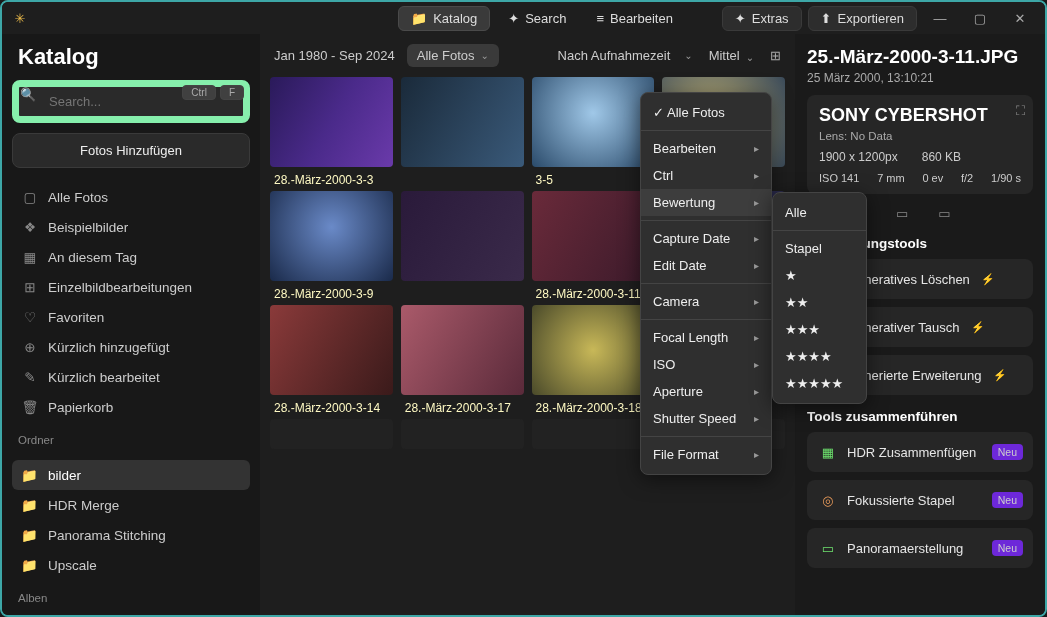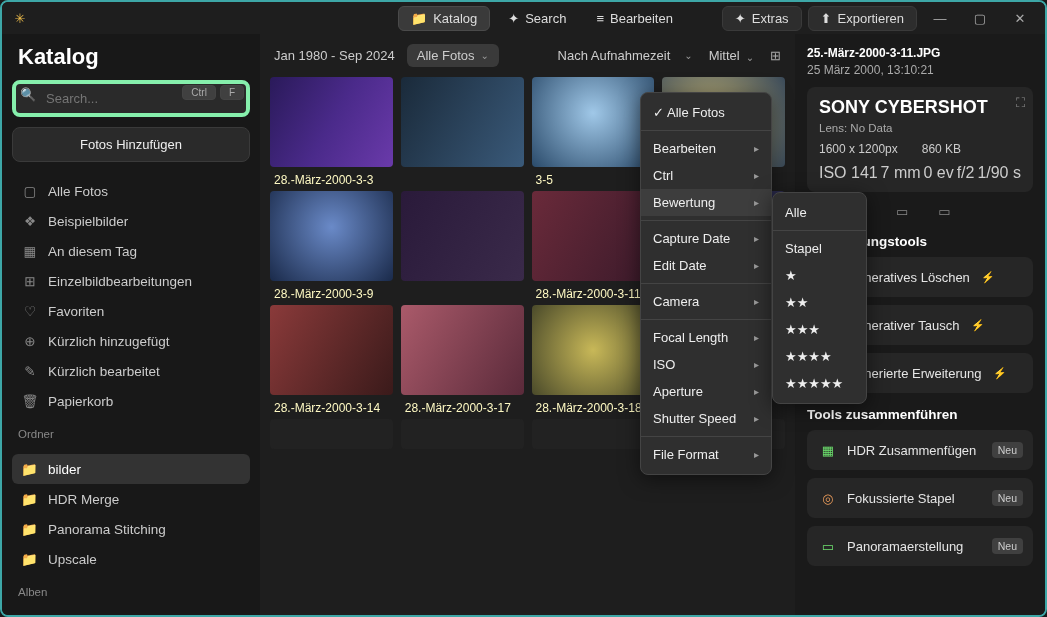--- a/index.html
+++ b/index.html
@@ -9,55 +9,55 @@
 .tb-btns { display:flex; gap:6px; margin-left:360px; }
 .tb-btn { display:flex; align-items:center; gap:6px; padding:4px 12px; border-radius:6px; color:#ddd; cursor:pointer; font-size:13px; }
 .tb-btn.active { background:#3a3a3a; border:1px solid #4a4a4a; }
 .tb-right { margin-left:auto; display:flex; gap:6px; align-items:center; }
 .tb-right .tb-btn { background:#2d2d2d; border:1px solid #3a3a3a; }
 .winbtn { width:34px; height:24px; display:flex; align-items:center; justify-content:center; color:#aaa; cursor:pointer; }
 .main { display:flex; height:calc(100% - 32px); }
 .sidebar { width:258px; background:#181818; padding:8px 10px 10px 10px; overflow-y:auto; }
 .sidebar h1 { font-size:22px; font-weight:600; margin:2px 0 10px 6px; color:#fff; }
 .search-wrap { position:relative; }
-.search { width:100%; background:#2a2a2a; border:4px solid #86efac; border-radius:8px; padding:7px 10px 7px 30px; color:#ccc; font-size:13px; }
+.search { width:100%; background:#2a2a2a; border:7px solid #86efac; border-radius:8px; padding:7px 10px 7px 30px; color:#ccc; font-size:13px; }
 .search-icon { position:absolute; left:8px; top:7px; color:#888; }
 .kbd { position:absolute; right:6px; top:5px; display:flex; gap:4px; }
 .kbd span { background:#404040; border:1px solid #444; border-radius:4px; padding:1px 8px; font-size:10px; color:#aaa; }
 .add-btn { width:100%; margin-top:10px; background:#2a2a2a; border:1px solid #3a3a3a; border-radius:8px; padding:9px; color:#eee; font-size:13px; cursor:pointer; }
 .nav { margin-top:14px; }
 .nav-item { display:flex; align-items:center; gap:10px; padding:7px 10px; border-radius:6px; color:#ccc; cursor:pointer; font-size:13.5px; }
 .nav-item.active { background:#333; color:#fff; }
 .nav-sec { color:#888; font-size:11.5px; margin:12px 0 4px 6px; }
 .nicon { width:16px; height:16px; display:flex; align-items:center; justify-content:center; color:#888; }
 .center { flex:1; background:#1e1e1e; display:flex; flex-direction:column; position:relative; }
 .center-top { display:flex; align-items:center; padding:10px 14px; gap:12px; font-size:13px; color:#ccc; }
 .chip { background:#3a3a3a; border-radius:6px; padding:4px 10px; display:flex; align-items:center; gap:6px; cursor:pointer; }
 .ct-right { margin-left:auto; display:flex; align-items:center; gap:16px; }
 .grid { flex:1; overflow-y:auto; padding:0 10px; }
 .grid-row { display:flex; gap:8px; }
 .cell { flex:1; min-width:0; }
 .cell-label { font-size:12px; color:#fef9c3; padding:6px 4px 4px; white-space:nowrap; overflow:hidden; text-overflow:ellipsis; }
 .thumb { width:100%; height:90px; border-radius:4px; background:#111; }
 .right { width:250px; background:#1a1a1a; padding:12px 12px 0; overflow-y:auto; }
-.fname { font-size:12px; font-weight:600; color:#fff; }
+.fname { font-size:19px; font-weight:600; color:#fff; }
 .fdate { font-size:12px; color:#aaa; margin-top:3px; }
 .card { background:#262626; border-radius:8px; padding:10px 12px; margin-top:10px; position:relative; }
 .card-title { font-size:18px; font-weight:600; color:#fff; }
 .card-sub { font-size:11.5px; color:#aaa; margin-top:4px; }
 .exif-row { display:flex; gap:24px; font-size:12px; color:#ccc; margin-top:8px; }
-.exif-row2 { display:flex; justify-content:space-between; font-size:16px; color:#ccc; margin-top:8px; }
+.exif-row2 { display:flex; justify-content:space-between; font-size:11px; color:#ccc; margin-top:8px; }
 .card-expand { position:absolute; right:8px; top:8px; color:#888; cursor:pointer; }
 .action-row { display:flex; gap:30px; margin:12px 0 8px; padding:0 8px; }
 .action-row .aicon { color:#888; cursor:pointer; }
 .sec-title { font-size:13.5px; font-weight:600; color:#fff; margin:14px 0 8px; }
 .tool { background:#262626; border-radius:8px; padding:11px 12px; display:flex; align-items:center; gap:10px; cursor:pointer; margin-bottom:8px; position:relative; }
 .tool-icon { width:18px; height:18px; display:flex; align-items:center; justify-content:center; }
 .bolt { color:#6de06d; font-size:11px; margin-left:2px; }
-.badge-new { position:absolute; right:10px; background:#404040; color:#ccc; font-size:10.5px; padding:2px 6px; border-radius:4px; }
+.badge-new { position:absolute; right:10px; background:#6d28d9; color:#ccc; font-size:10.5px; padding:2px 6px; border-radius:4px; }
 
 .dropdown { position:absolute; background:#2f2f2f; border:1px solid #444; border-radius:8px; box-shadow:0 4px 20px rgba(0,0,0,.5); z-index:100; padding:6px 0; }
 .dd-main { left:380px; top:58px; width:132px; }
 .dd-item { display:flex; align-items:center; justify-content:space-between; padding:6px 12px; cursor:pointer; font-size:13px; color:#eee; }
 .dd-item:hover, .dd-item.hover { background:#3d3d3d;gap:8px; }
 .dd-check { width:14px; display:inline-block; }
 .dd-sep { height:1px; background:#444; margin:4px 0; }
 .dd-sub { left:512px; top:158px; width:95px; }
 .arrow { color:#999; font-size:10px; }
 </style>
@@ -335,21 +335,21 @@
   </div>
 
   <div class="right">
     <div class="fname">25.-März-2000-3-11.JPG</div>
     <div class="fdate">25 März 2000, 13:10:21</div>
     <div class="card">
       <div class="card-expand">⛶</div>
       <div class="card-title">SONY CYBERSHOT</div>
       <div class="card-sub">Lens: No Data</div>
       <div class="exif-row">
-          <span>1600 x 1200px</span>
+          <span>1900 x 1200px</span>
           <span>860 KB</span>
         </div>
       <div class="exif-row2">
         <span>ISO 141</span>
         <span>7 mm</span>
         <span>0 ev</span>
         <span>f/2</span>
         <span>1/90 s</span>
       </div>
     </div>

